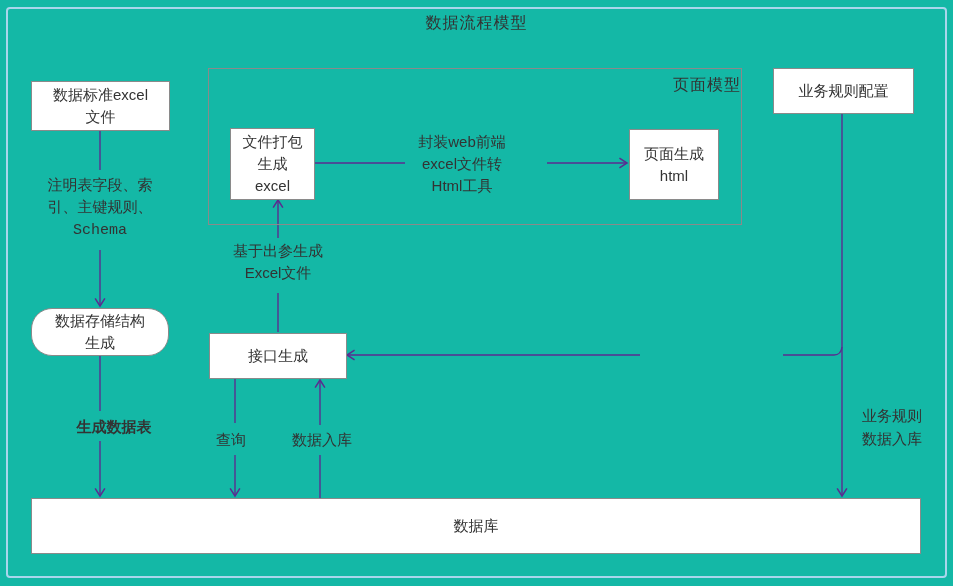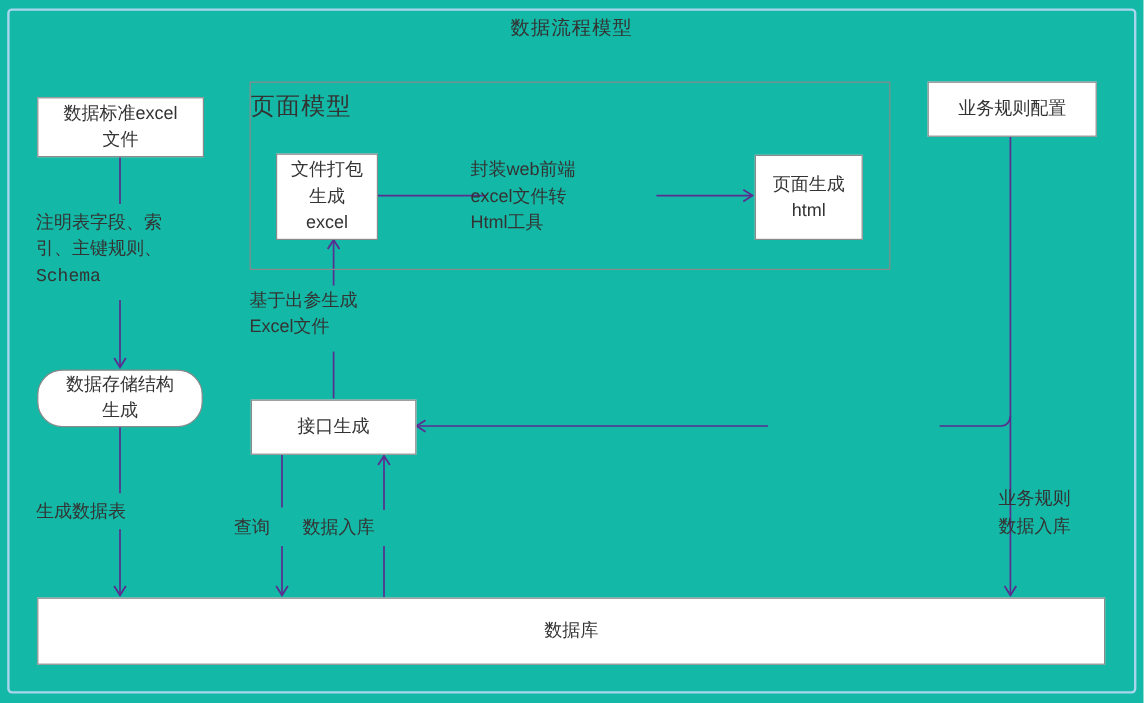--- a/index.html
+++ b/index.html
@@ -26,41 +26,41 @@
   .wire{fill:none;stroke:var(--arrow,#5a2d90);stroke-width:1.4px;}
   .box{
     position:absolute;display:flex;align-items:center;justify-content:center;
     border:1px solid var(--box_border,#8a8a8a);background:#fff;
     text-align:center;white-space:pre-line;font-size:15px;line-height:22px;
   }
   .group{
     position:absolute;border:1px solid var(--box_border,#8a8a8a);background:transparent;
   }
   .group-title{
-    position:absolute;left:0;top:6px;width:100%;text-align:left;
-    font-size:20px;letter-spacing:1px;
+    position:absolute;left:0;top:6px;width:100%;text-align:right;
+    font-size:16px;letter-spacing:1px;
   }
   .lbl{
-    position:absolute;white-space:pre-line;
+    position:absolute;text-align:center;white-space:pre-line;
     font-size:15px;line-height:22px;
   }
   
   #node-data-standard{left:31px;top:68px;width:137px;height:48px;margin-top:13px;}
   #node-page-model{left:208px;top:68px;width:532px;height:155px;}
   #node-file-package{left:230px;top:128px;width:83px;height:70px;}
   #node-page-gen{left:629px;top:129px;width:88px;height:69px;}
   #node-business-rule{left:773px;top:68px;width:139px;height:44px;}
   #node-storage{left:31px;top:308px;width:136px;height:46px;border-radius:21px;}
   #node-interface{left:209px;top:333px;width:136px;height:44px;}
   #node-database{left:31px;top:498px;width:888px;height:54px;}
   
   #label-schema-note{left:30px;top:176px;width:140px;font-family:Liberation Mono, monospace;}
   #label-excel-from-output{left:208px;top:240px;width:140px;}
   #label-web-tool{left:392px;top:131px;width:140px;}
-  #label-gen-table{left:30px;top:416px;width:140px;}
+  #label-gen-table{left:44px;top:416px;width:140px;font-weight:bold;}
   #label-query{left:195px;top:429px;width:72px;}
   #label-business-data{left:252px;top:429px;width:140px;}
   #label-rule-to-interface{left:642px;top:317px;width:140px;line-height:23px;}
   #label-rule-to-db{left:832px;top:404px;width:120px;line-height:23px;}
 </style>
 </head>
 <body>
 
 <div class="canvas">
 

